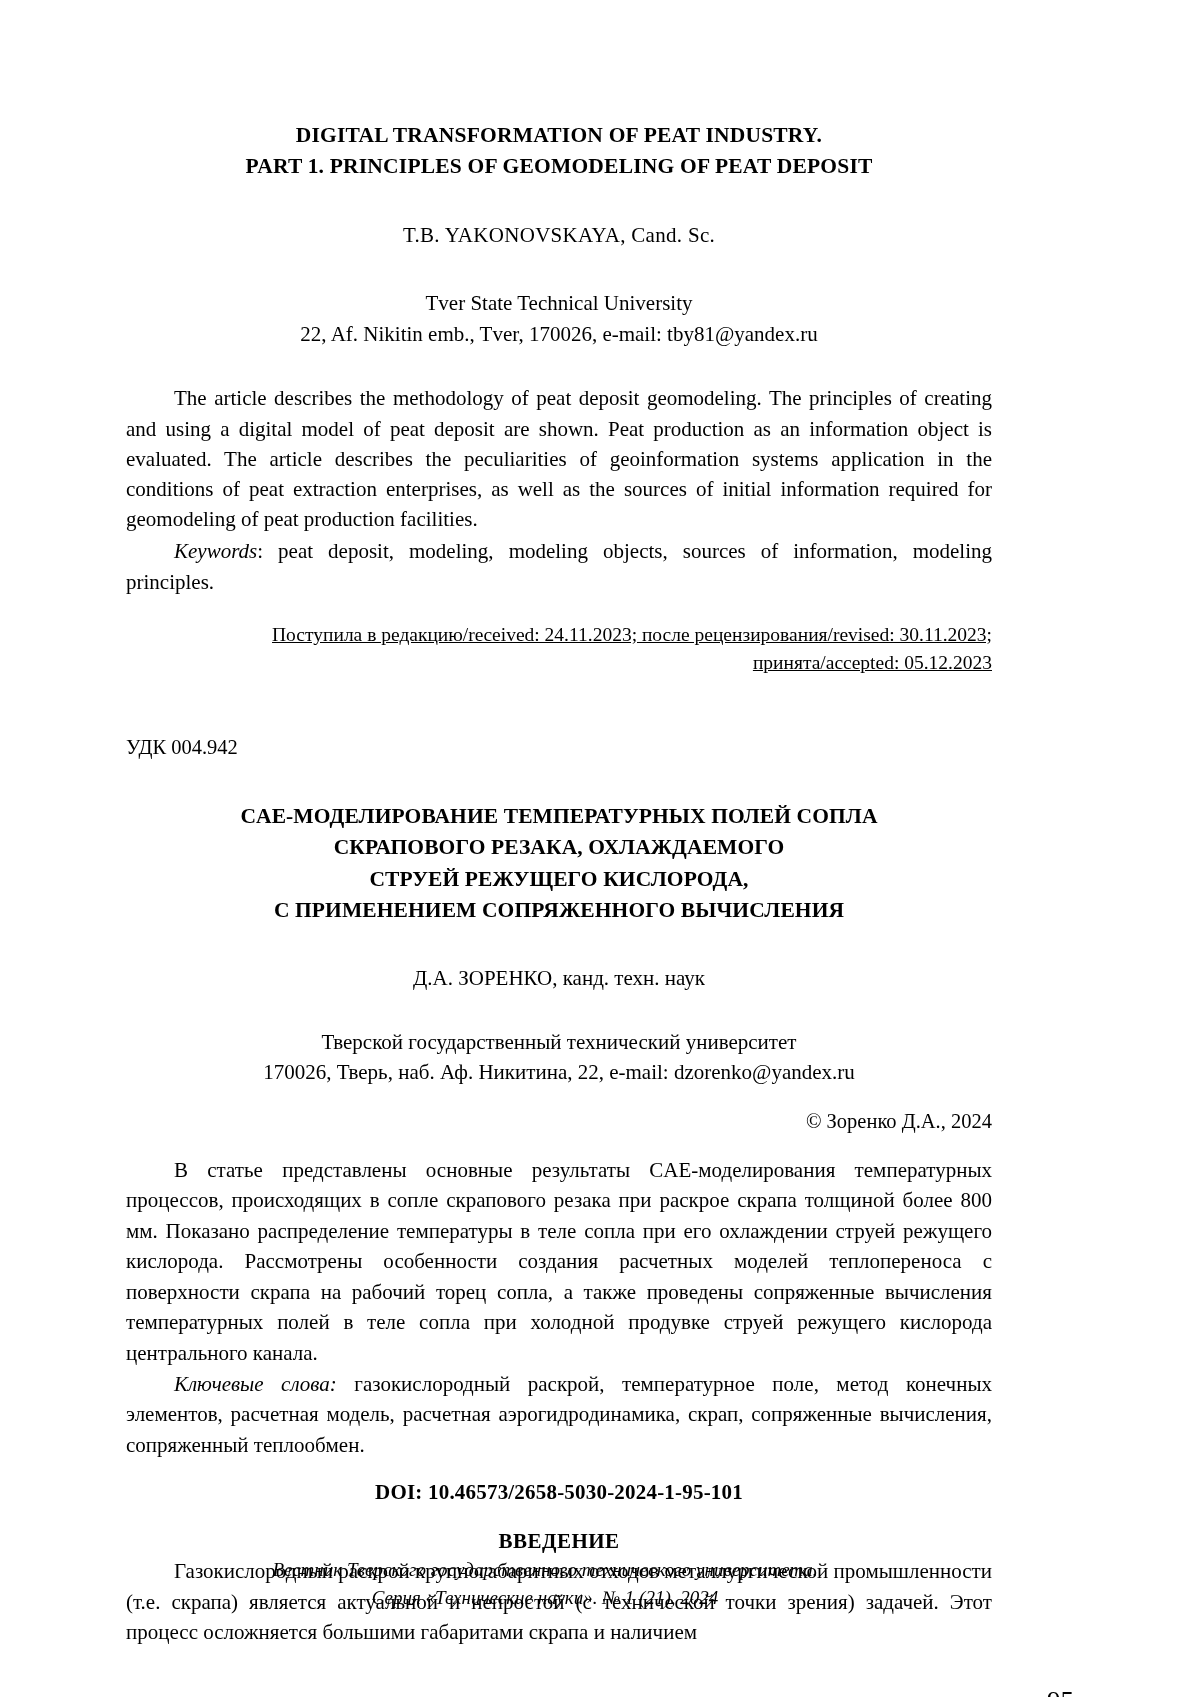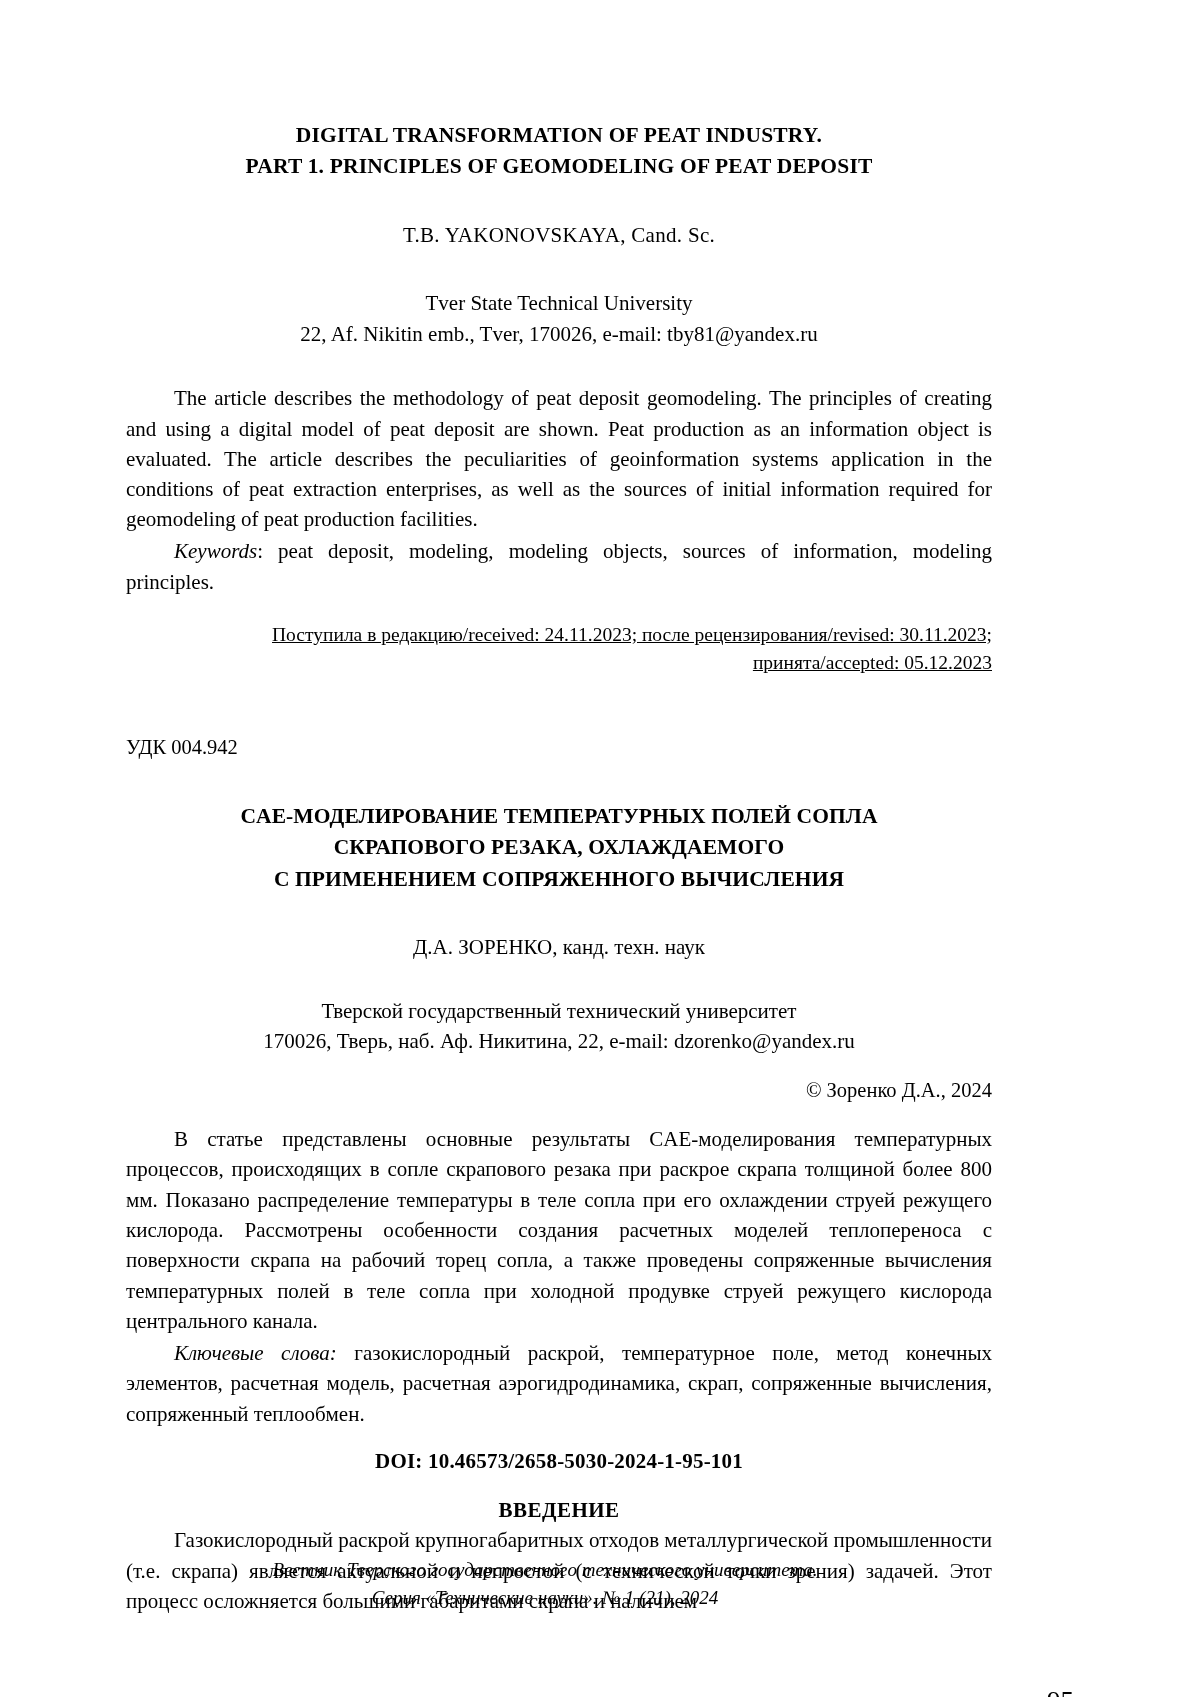--- a/index.html
+++ b/index.html
@@ -192,20 +192,21 @@
         <div>принята/accepted: 05.12.2023</div>
       </div>
     </div>
 
     <div>
       <div class="udc">УДК 004.942</div>
 
       <div class="title-ru">
         <div>CAE-МОДЕЛИРОВАНИЕ ТЕМПЕРАТУРНЫХ ПОЛЕЙ СОПЛА</div>
         <div>СКРАПОВОГО РЕЗАКА, ОХЛАЖДАЕМОГО</div>
+        <div>СТРУЕЙ РЕЖУЩЕГО КИСЛОРОДА,</div>
         <div>С ПРИМЕНЕНИЕМ СОПРЯЖЕННОГО ВЫЧИСЛЕНИЯ</div>
       </div>
 
       <div class="author-ru">Д.А. ЗОРЕНКО, канд. техн. наук</div>
 
       <div class="affil-ru">
         <div>Тверской государственный технический университет</div>
         <div>170026, Тверь, наб. Аф. Никитина, 22, e-mail: dzorenko@yandex.ru</div>
       </div>
 

